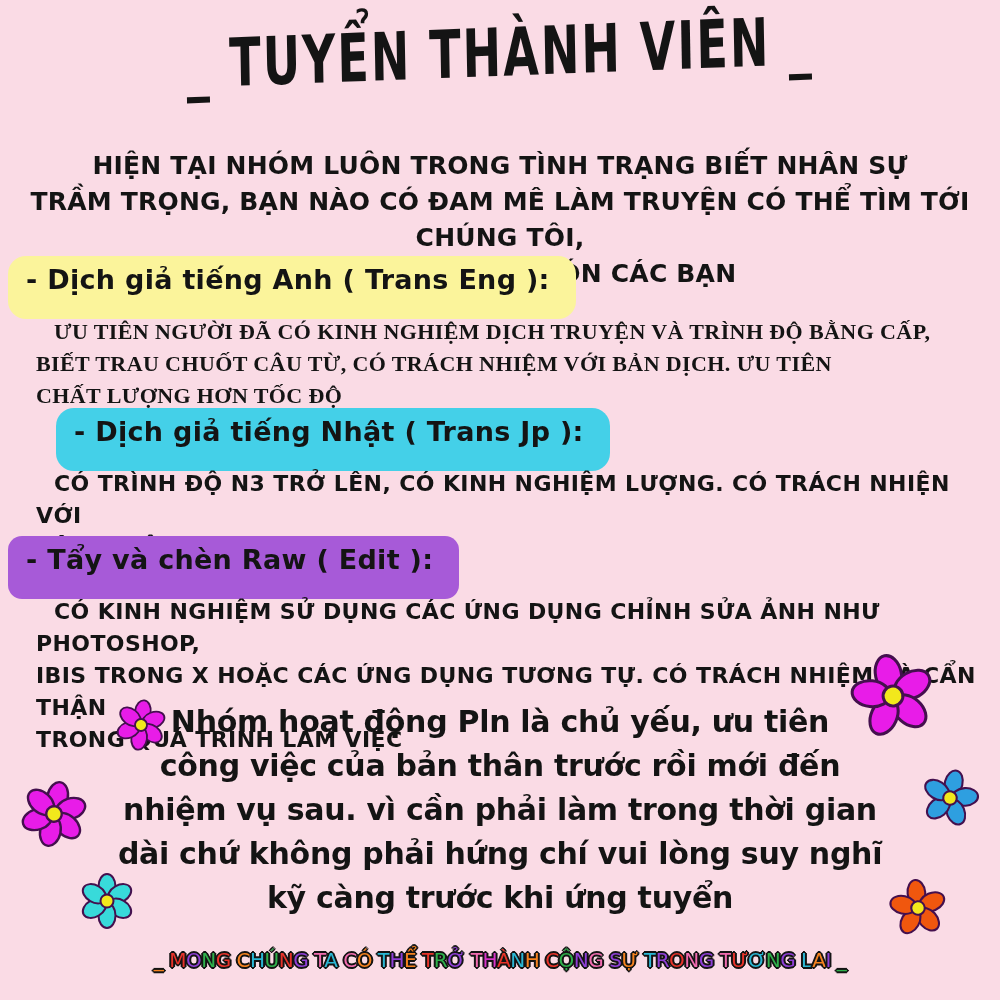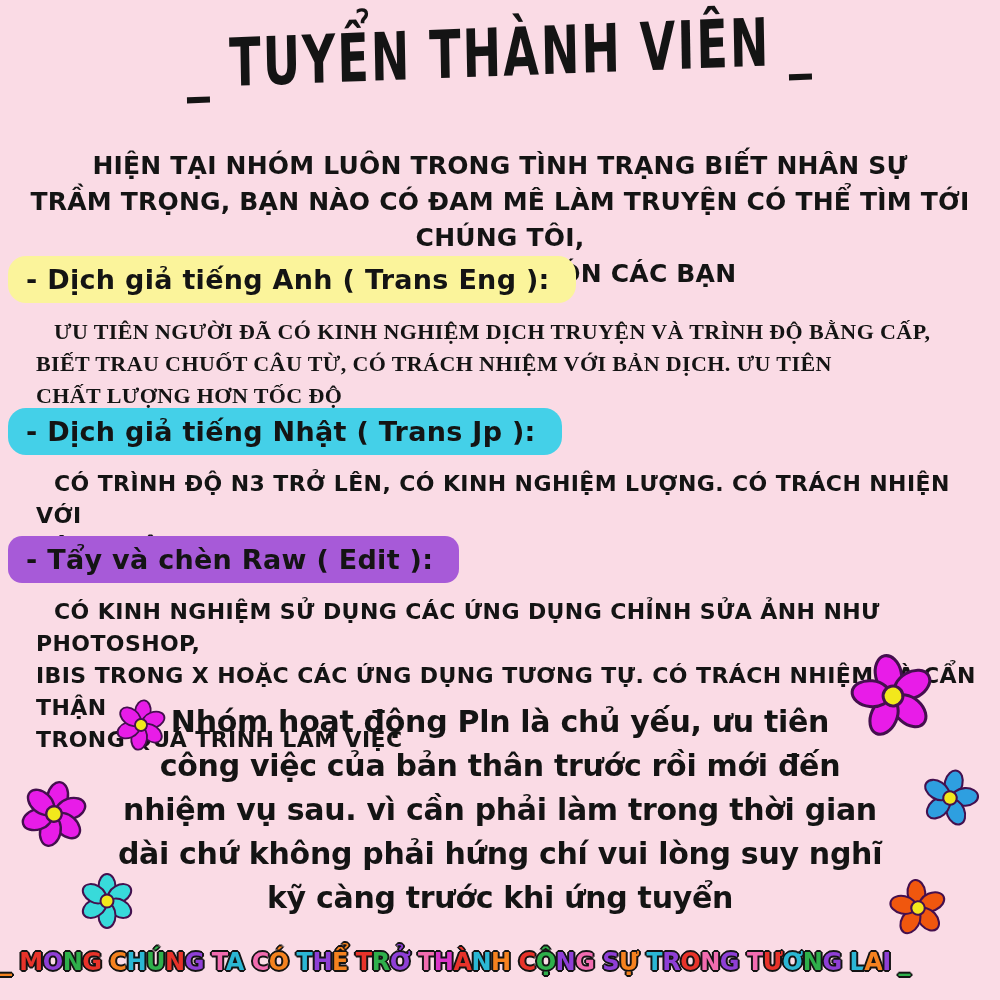--- a/index.html
+++ b/index.html
@@ -26,27 +26,27 @@
     position: absolute; top: 148px; left: 0; width: 100%;
     text-align: center;
     font-size: 25px; font-weight: 700; line-height: 36px;
     white-space: pre-line; letter-spacing: 0.2px;
   }
 
   .heading {
     position: absolute; left: 8px;
     display: inline-block;
     font-size: 27px; font-weight: 800;
-    padding: 8px 26px 8px 18px;
+    padding: 8px 26px 24px 18px;
     border-radius: 18px;
     letter-spacing: 0.3px;
     white-space: nowrap;
   }
   .heading-1 { top: 256px; }
-  .heading-2 { top: 408px; }
+  .heading-2 { top: 408px; margin-left: 48px; }
   .heading-3 { top: 536px; border-radius: 14px; }
 
   .body-text {
     position: absolute; left: 36px; width: 952px;
     font-size: 22px; font-weight: 600; line-height: 32px;
     letter-spacing: 0.4px;
     white-space: pre-line;
     text-indent: 18px;
   }
   .body-1 { top: 316px; font-family: Liberation Serif, serif; }
@@ -56,22 +56,22 @@
   .note {
     position: absolute; top: 700px; left: 100px; width: 800px;
     text-align: center;
     font-size: 30px; font-weight: 700; line-height: 44px;
     letter-spacing: -0.3px;
     white-space: pre-line;
   }
 
   .footer {
     position: absolute; top: 948px; left: 0; width: 100%;
-    text-align: left;
-    font-size: 24px; font-weight: 700; letter-spacing: -0.5px;
+    text-align: center;
+    font-size: 20px; font-weight: 400; letter-spacing: -0.5px;
     white-space: pre;
   }
   .footer span {
     text-shadow:
       -2px 0 #141414, 2px 0 #141414, 0 -2px #141414, 0 2px #141414,
       -1px -1px #141414, 1px -1px #141414, -1px 1px #141414, 1px 1px #141414;
   }
 
   .flower { position: absolute; }
   .flower svg { width: 100%; height: 100%; overflow: visible; }

